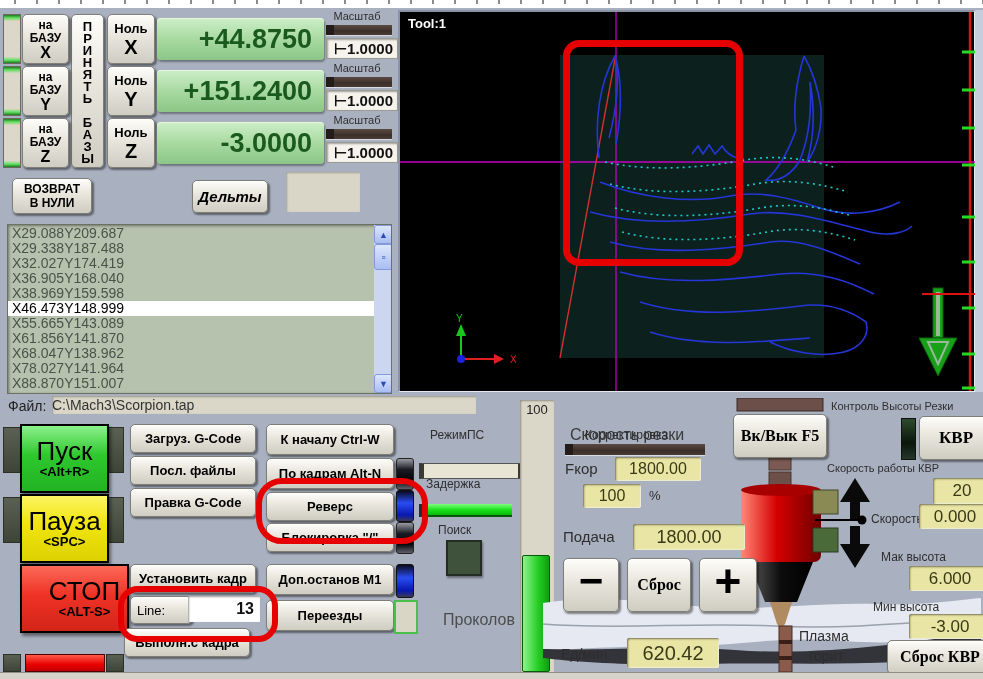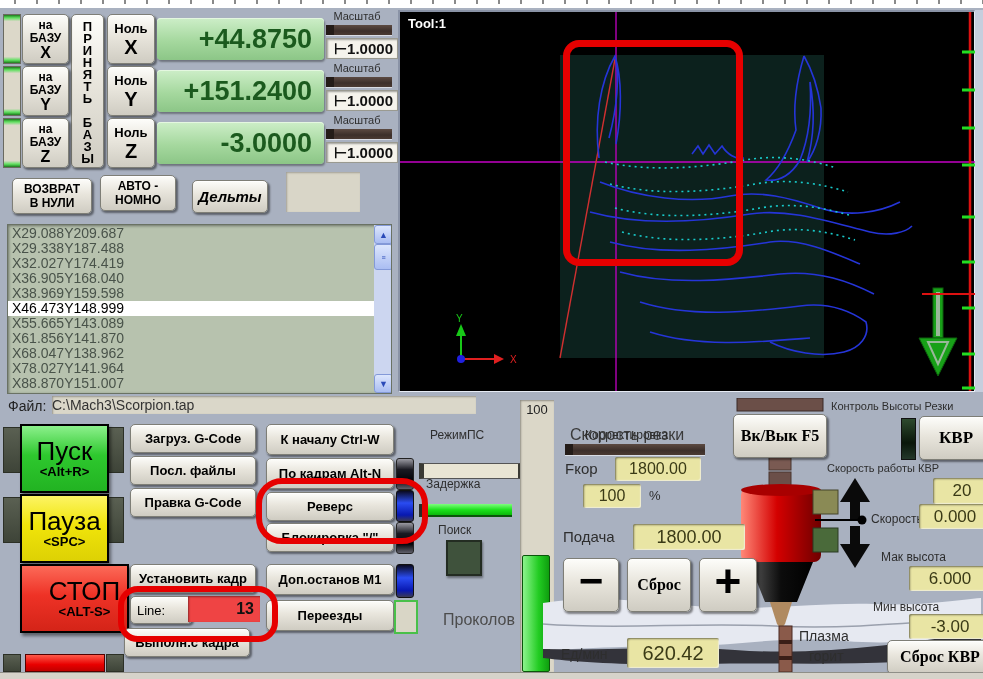--- a/index.html
+++ b/index.html
@@ -129,24 +129,20 @@
     <span>Масштаб</span></div>
   <div class="scalebar" style="left:326px;top:129px;width:58px;height:10px;"></div>
   <div class="scalebox" style="left:326px;top:142px;width:66px;height:19px;">
     <span>⊢1.0000</span>
     </div>
 
   <div class="btn" style="left:12px;top:178px;width:78px;height:34px;flex-direction:column;font-size:12px;line-height:14px;">
     <span>ВОЗВРАТ</span>
     <span>В НУЛИ</span>
   </div>
-  <div class="btn" style="left:100px;top:175px;width:74px;height:34px;flex-direction:column;font-size:12px;line-height:14px;">
-    <span>АВТО -</span>
-    <span>НОМНО</span>
-  </div>
   <div class="btn" style="left:192px;top:180px;width:74px;height:31px;font-style:italic;font-size:15px;">
     <span>Дельты</span>
   </div>
   <div class="abs" style="left:286px;top:172px;width:74px;height:40px;background:#d9d6c8;box-shadow:inset 1px 1px 2px rgba(0,0,0,.25);"></div>
 
   <div class="abs" style="left:7px;top:224px;width:383px;height:168px;background:#b7c2ae;border:1px solid #6a7264;box-shadow:inset 1px 1px 3px rgba(0,0,0,.4);overflow:hidden;">
     <div style="position:absolute;left:0;top:1px;right:17px;">
       <div class="gline">X29.088Y209.687</div>
       <div class="gline">X29.338Y187.488</div>
       <div class="gline">X32.027Y174.419</div>
@@ -201,21 +197,21 @@
     </div>
   <div class="btn" style="left:130px;top:488px;width:124px;height:27px;font-size:13px;">
     <span>Правка G-Code</span>
     </div>
   <div class="btn" style="left:130px;top:564px;width:124px;height:27px;font-size:13px;">
     <span>Установить кадр</span>
     </div>
   <div class="btn" style="left:130px;top:596px;width:54px;height:26px;font-size:13px;font-weight:normal;justify-content:flex-start;padding-left:6px;">
     <span>Line:</span>
     </div>
-  <div class="abs" style="left:188px;top:596px;width:66px;height:26px;background:#ef4444;box-shadow:inset 1px 1px 2px rgba(0,0,0,.4);display:flex;align-items:center;justify-content:flex-end;padding-right:6px;font-size:16px;font-weight:bold;color:#111;">
+  <div class="abs" style="left:188px;top:596px;width:66px;height:26px;background:#ffffff;box-shadow:inset 1px 1px 2px rgba(0,0,0,.4);display:flex;align-items:center;justify-content:flex-end;padding-right:6px;font-size:16px;font-weight:bold;color:#111;">
     <span>13</span>
     </div>
   <div class="btn" style="left:124px;top:628px;width:124px;height:27px;font-size:13px;">
     <span>Выполн.с кадра</span>
     </div>
 
   <div class="btn" style="left:266px;top:424px;width:126px;height:29px;font-size:13px;">
     <span>К началу Ctrl-W</span>
     </div>
   <div class="btn" style="left:266px;top:458px;width:126px;height:29px;font-size:13px;">

